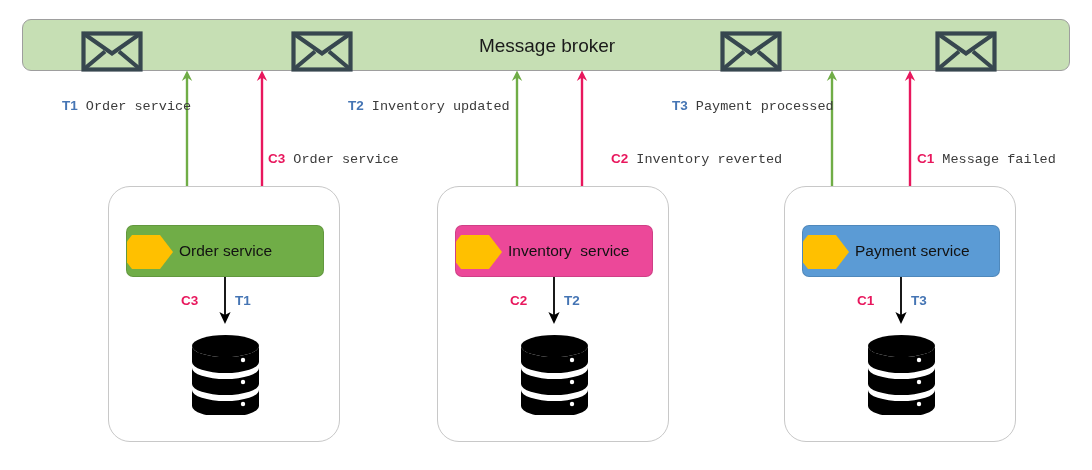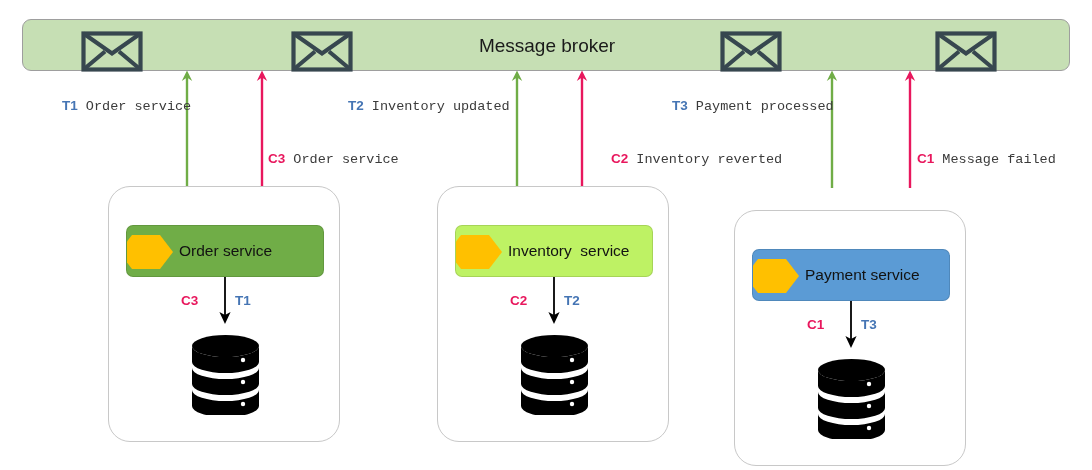--- a/index.html
+++ b/index.html
@@ -260,21 +260,21 @@
               <path d="M0 55 v16 a33.5 11 0 0 0 67 0 V55 a33.5 11 0 0 1 -67 0 Z"></path>
               <ellipse cx="33.5" cy="11" rx="33.5" ry="11"></ellipse>
             </g>
             <circle cx="51" cy="25" r="2.2" fill="#ffffff"></circle>
             <circle cx="51" cy="47" r="2.2" fill="#ffffff"></circle>
             <circle cx="51" cy="69" r="2.2" fill="#ffffff"></circle>
           </svg>
         </div>
       </div>
       <div class="service-card" style="left: 437px;">
-        <div class="service-header" style="background: #bef264;">
+        <div class="service-header" style="background: #ec4899;">
           <div class="service-hex">
             <svg width="54" height="34" viewBox="0 0 54 34">
               <polygon points="13,0 41,0 54,17 41,34 13,34 0,17" fill="#FFC000"></polygon>
             </svg>
           </div>
           <div class="service-name">Inventory  service</div>
         </div>
         <div class="db-arrow">
           <svg width="16" height="48" viewBox="0 0 16 48">
             <line x1="8" y1="0" x2="8" y2="40" stroke="#000000" stroke-width="1.8"></line>
@@ -290,21 +290,21 @@
               <path d="M0 33 v16 a33.5 11 0 0 0 67 0 V33 a33.5 11 0 0 1 -67 0 Z"></path>
               <path d="M0 55 v16 a33.5 11 0 0 0 67 0 V55 a33.5 11 0 0 1 -67 0 Z"></path>
               <ellipse cx="33.5" cy="11" rx="33.5" ry="11"></ellipse>
             </g>
             <circle cx="51" cy="25" r="2.2" fill="#ffffff"></circle>
             <circle cx="51" cy="47" r="2.2" fill="#ffffff"></circle>
             <circle cx="51" cy="69" r="2.2" fill="#ffffff"></circle>
           </svg>
         </div>
       </div>
-      <div class="service-card" style="left: 734px; margin-top: 24px;">
+      <div class="service-card" style="left: 784px;">
         <div class="service-header" style="background: rgb(91, 155, 213);">
           <div class="service-hex">
             <svg width="54" height="34" viewBox="0 0 54 34">
               <polygon points="13,0 41,0 54,17 41,34 13,34 0,17" fill="#FFC000"></polygon>
             </svg>
           </div>
           <div class="service-name">Payment service</div>
         </div>
         <div class="db-arrow">
           <svg width="16" height="48" viewBox="0 0 16 48">

